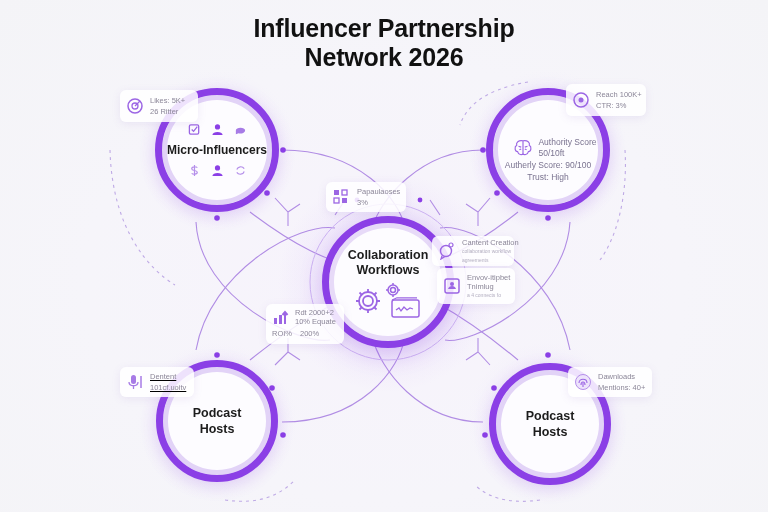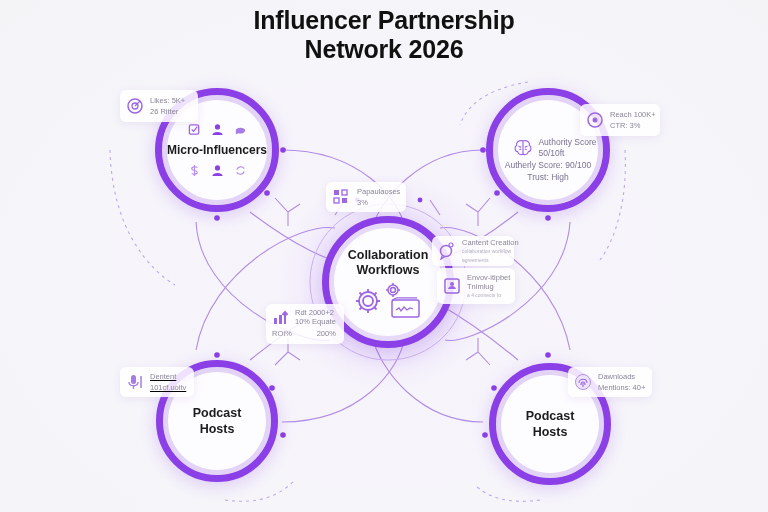--- a/index.html
+++ b/index.html
@@ -2,21 +2,21 @@
 <html><head>
 <meta charset="utf-8">
 <style>
   html, body { margin:0; padding:0; }
   body {
     width:768px; height:512px; overflow:hidden; position:relative;
     background: radial-gradient(ellipse at 50% 55%, #f7f3fc 0%, #f6f5fa 55%, #f4f4f7 100%);
     font-family: "Liberation Sans", sans-serif;
   }
   .title {
-    position:absolute; left:0; top:6px; width:768px; text-align:center;
+    position:absolute; left:0; top:14px; width:768px; text-align:center;
     font-family: "Liberation Sans", sans-serif; font-weight:700; color:#111;
     font-size:25px; line-height:29px; letter-spacing:-0.2px;
   }
   svg.wires { position:absolute; left:0; top:0; }
   .node {
     position:absolute; border-radius:50%; box-sizing:border-box;
     background:#fdfcff;
     display:flex; flex-direction:column; align-items:center; justify-content:center;
   }
   .node .label { font-weight:700; color:#1c1c1c; text-align:center; }
@@ -195,21 +195,21 @@
       <circle cx="9" cy="9" r="7" fill="none" stroke="#9c66e4" stroke-width="1.5"></circle>
       <circle cx="9" cy="9" r="3" fill="none" stroke="#9c66e4" stroke-width="1.3"></circle>
       <path d="M9 9 L14 4" stroke="#9c66e4" stroke-width="1.3"></path>
     </svg>
   <div class="txt">
       <div>Likes: 5K+</div>
       <div>26 Ritter</div>
     </div>
 </div>
 
-<div class="card" style="left:580px; top:84px; width:80px; height:32px;margin-top:20px;">
+<div class="card" style="left:566px; top:84px; width:80px; height:32px;">
   <svg class="ic" viewBox="0 0 18 18">
       <circle cx="9" cy="9" r="7" fill="none" stroke="#9c66e4" stroke-width="1.5"></circle>
       <circle cx="9" cy="9" r="2.5" fill="#9c66e4"></circle>
     </svg>
   <div class="txt">
       <div>Reach 100K+</div>
       <div>CTR: 3%</div>
     </div>
 </div>
 
@@ -258,21 +258,21 @@
       <svg class="ic" viewBox="0 0 18 18">
           <rect x="2" y="10" width="3" height="6" fill="#9c66e4"></rect>
           <rect x="7" y="7" width="3" height="9" fill="#9c66e4"></rect>
           <path d="M13 16 L13 5 M10.5 7 L13 4 L15.5 7" fill="none" stroke="#9c66e4" stroke-width="2"></path>
         </svg>
       <div class="txt" style="line-height:9px;">
           <div>Rdt 2000+2</div>
           <div>10% Equate</div>
         </div>
     </div>
-    <div class="txt" style="display:flex; gap:8px;justify-content:space-between;">
+    <div class="txt" style="display:flex; gap:8px;">
         <span>ROI%</span>
         <span>200%</span>
       </div>
   </div>
 </div>
 
 <div class="card" style="left:120px; top:367px; width:74px; height:30px;text-decoration:underline;">
   <svg class="ic" viewBox="0 0 18 18">
       <rect x="5" y="2" width="5" height="9" rx="2.5" fill="#a77be6"></rect>
       <path d="M3 9 C3 14 12 14 12 9 M7.5 13.5 L7.5 16" fill="none" stroke="#a77be6" stroke-width="1.3"></path>

